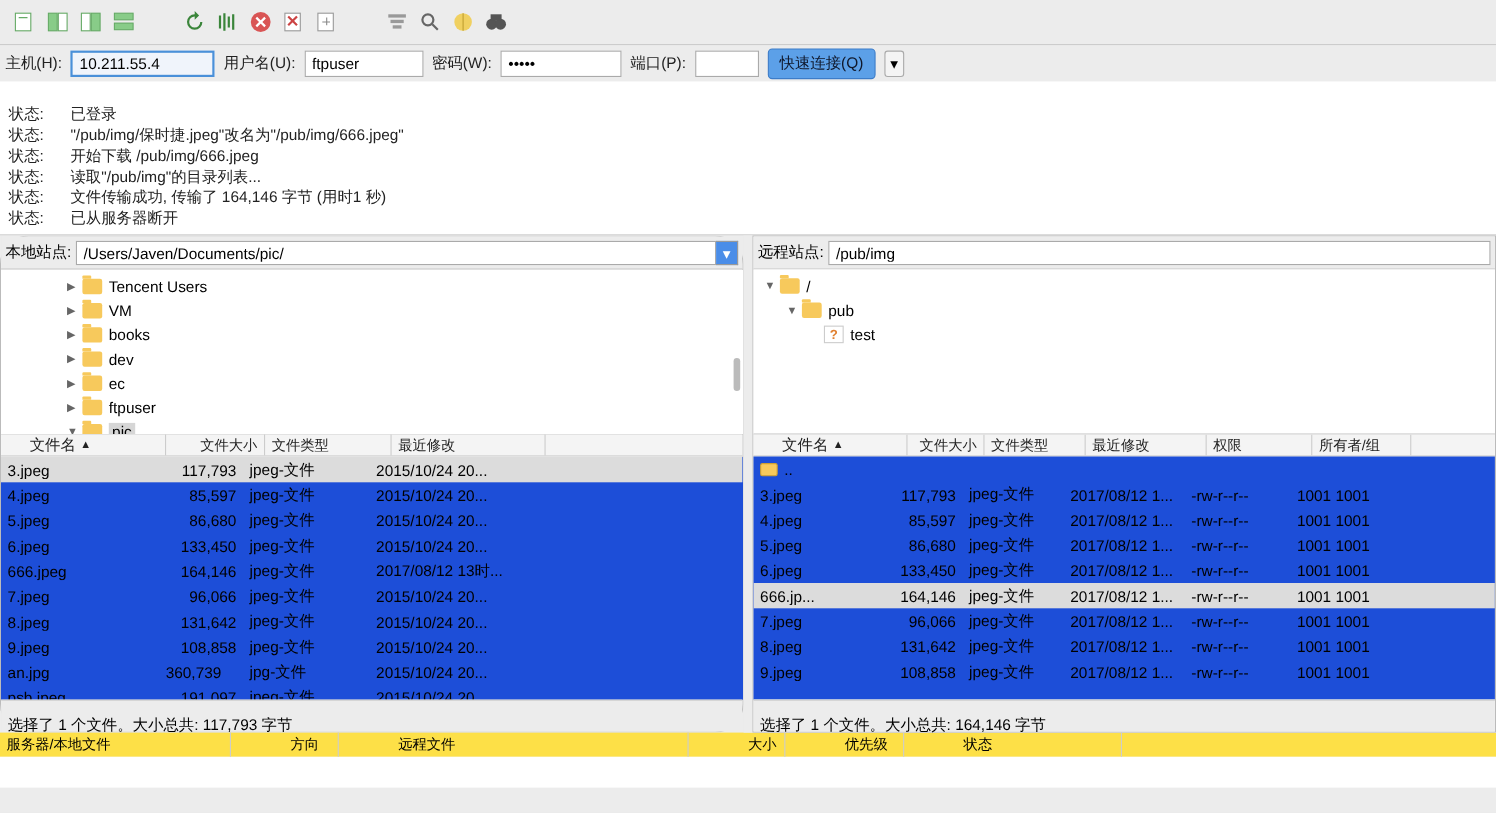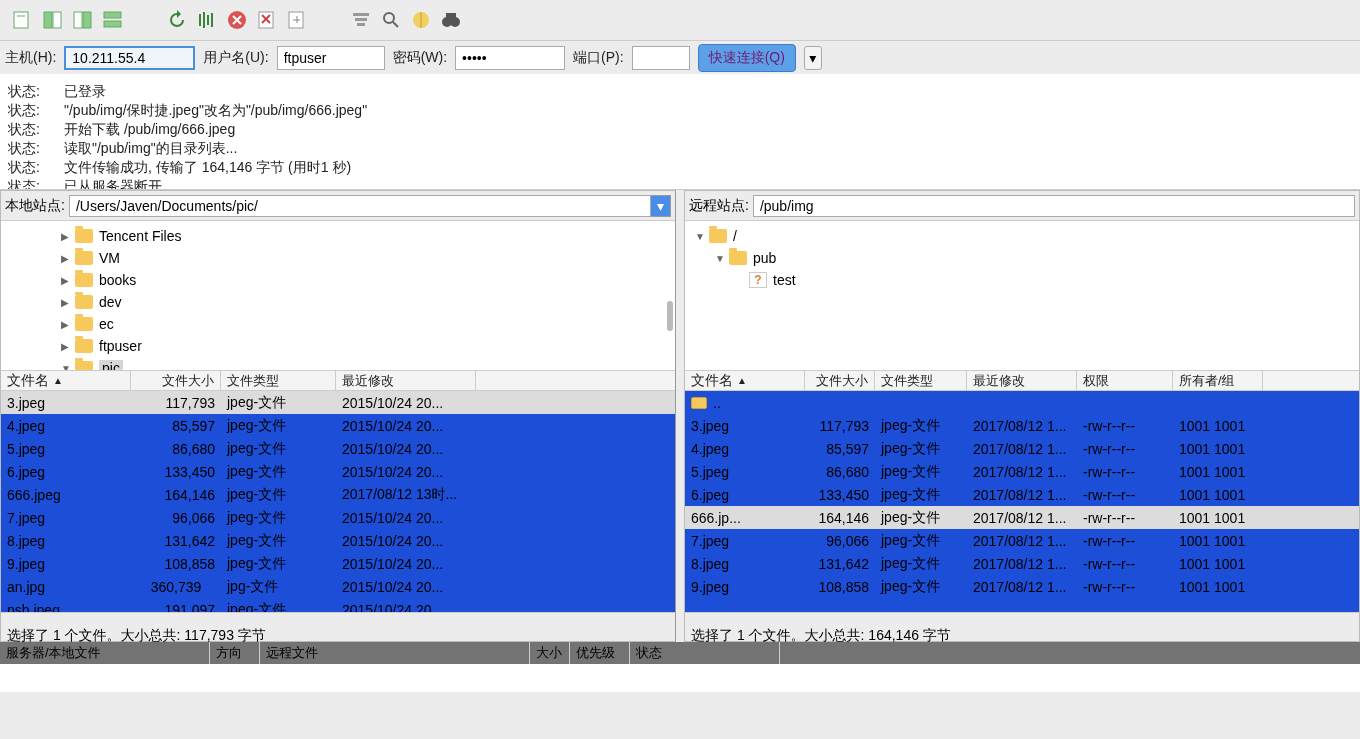--- a/index.html
+++ b/index.html
@@ -9,62 +9,62 @@
 .toolbar-group { display: flex; align-items: center; gap: 4px; margin-right: 30px; }
 .toolbar-icon { width: 26px; height: 26px; display: flex; align-items: center; justify-content: center; cursor: pointer; }
 
 .conn-bar { height: 34px; background: #ececec; display: flex; align-items: center; padding: 0 5px; gap: 8px; border-top: 1px solid #ccc; }
 .conn-bar label { font-size: 14px; color: #222; }
 .conn-bar input { height: 24px; padding: 2px 6px; border: 1px solid #aaa; background: #fff; font-size: 14px; }
 .conn-bar input.host { width: 131px; border: 2px solid #4a90d9; background: #f0f4fb; }
 .conn-bar input.user { width: 108px; }
 .conn-bar input.pass { width: 110px; }
 .conn-bar input.port { width: 58px; }
-.quick-connect-btn { background: #5ca0e8; color: #701a75; padding: 4px 10px; border: 1px solid #3c7cc8; border-radius: 4px; cursor: pointer; font-size: 14px; }
+.quick-connect-btn { background: #5ca0e8; color: #0f172a; padding: 4px 10px; border: 1px solid #3c7cc8; border-radius: 4px; cursor: pointer; font-size: 14px; }
 .dropdown-arrow { width: 18px; height: 24px; border: 1px solid #aaa; background: #f4f4f4; display: flex; align-items: center; justify-content: center; cursor: pointer; border-radius: 3px; }
 
-.status-log { background: #fff; padding: 8px 8px; height: 116px; overflow: hidden; border-bottom: 1px solid #ccc; }
+.status-log { background: #fff; padding: 20px 8px; height: 140px; overflow: hidden; border-bottom: 1px solid #ccc; }
 .status-line { display: flex; font-size: 14px; line-height: 19px; color: #222; }
 .status-line .label { width: 56px; }
 
 .split-pane { display: flex; flex: 1; height: 452px; }
 .pane { flex: 1; display: flex; flex-direction: column; border: 1px solid #bbb; background: #fff; min-width: 0;}
-.left-pane { border-right: 1px solid #999; }
+.left-pane { border-right: 1px solid #999; border-radius: 26px; }
 .right-pane { }
 .spacer { width: 8px; background: #ececec; }
 
 .path-row { height: 30px; display: flex; align-items: center; padding: 0 4px; background: #ececec; border-bottom: 1px solid #ccc; }
 .path-row label { font-size: 14px; margin-right: 4px; }
 .path-input { flex: 1; height: 22px; padding: 2px 6px; border: 1px solid #aaa; background: #fff; font-size: 14px; }
 .path-select-icon { width: 20px; height: 22px; background: #4a8de8; display:flex; align-items:center; justify-content:center; color:#fff; border:1px solid #999; border-left:none;}
 
 .tree { flex: 0 0 150px; background: #fff; overflow-y: auto; border-bottom: 1px solid #ccc; position: relative; padding: 4px 0;}
 .tree-item { display: flex; align-items: center; height: 22px; padding-left: 8px; cursor: pointer; }
 .tree-arrow { width: 14px; font-size: 10px; color: #666; }
 .folder-icon { width: 18px; height: 14px; background: #f7c95c; border-radius: 2px; margin-right: 6px; position: relative; }
 .folder-icon::before { content:''; position:absolute; top:-3px; left:0; width:8px; height:3px; background:#f7c95c; border-radius:1px 1px 0 0; }
 .folder-unknown { width: 18px; height: 16px; background: #fff; border:1px solid #ccc; margin-right:6px; display:flex; align-items:center; justify-content:center; color:#e08030; font-weight:bold; font-size:12px;}
 .tree-item.selected .tree-label { background: #d6d6d6; padding: 0 3px;}
 .tree-label { font-size: 14px; }
 
-.file-list-header { height: 20px; display: flex; background: #f4f4f4; border-bottom: 1px solid #ccc; }
+.file-list-header { height: 20px; display: flex; background: #f4f4f4; border-bottom: 1px solid #ccc; padding-left: 20px; }
 .file-list-header .col { padding: 2px 6px; border-right: 1px solid #ccc; font-size: 13px; color: #222; display:flex; align-items:center; }
 .file-list { flex: 1; overflow-y: auto; background: #1d4ed8; }
 .file-row { display: flex; height: 23px; align-items: center; }
 .file-row.selected { background: #dcdcdc; }
 .file-row .col { padding: 0 6px; font-size: 14px; white-space: nowrap; overflow: hidden; text-overflow: ellipsis; }
 .col-name { display: flex; align-items: center; }
 .folder-icon-small { width: 16px; height: 12px; background: #f7c95c; border-radius: 2px; margin-right: 6px; border:1px solid #d0a030;}
 
 .cL-name { width: 130px; } .cL-size { width: 90px; text-align:right; } .cL-type { width: 115px; } .cL-date { width: 140px; }
 .cR-name { width: 120px; } .cR-size { width: 70px; text-align:right;} .cR-type { width: 92px; } .cR-date { width: 110px; } .cR-perm { width: 96px; } .cR-owner { width: 90px; }
 
 .status-footer { height: 20px; background: #ececec; padding: 14px 6px; font-size: 14px; border-top: 1px solid #ccc; }
 
-.queue-header { height: 22px; display: flex; background: #737373; }
+.queue-header { height: 22px; display: flex; background: #fde047; gap: 48px; }
 .queue-header .qcol { padding: 2px 6px; font-size: 13px; border-right: 1px solid #ccc; }
 .queue-body { height: 28px; background: #fff; }
 
 .scrollbar-thumb { position:absolute; right:2px; width:6px; height:30px; background:#bbb; border-radius:3px;}
 .col.right { justify-content:flex-end; }
 .sort-arrow { font-size:10px; margin-left:4px; }
 </style>
 </head>
 <body>
 
@@ -201,21 +201,21 @@
     <div class="path-row">
       <label>本地站点:</label>
       <input class="path-input" value="/Users/Javen/Documents/pic/" style="">
       <span class="path-select-icon">▾</span>
     </div>
     <div class="tree" id="local-tree">
       <div class="scrollbar-thumb" style="top:80px;"></div>
     <div class="tree-item" style="padding-left: 60px;">
           <span class="tree-arrow">▶</span>
           <span class="folder-icon"></span>
-          <span class="tree-label">Tencent Files</span>
+          <span class="tree-label">Tencent Users</span>
         </div>
         <div class="tree-item" style="padding-left: 60px;">
           <span class="tree-arrow">▶</span>
           <span class="folder-icon"></span>
           <span class="tree-label">VM</span>
         </div>
         <div class="tree-item" style="padding-left: 60px;">
           <span class="tree-arrow">▶</span>
           <span class="folder-icon"></span>
           <span class="tree-label">books</span>

